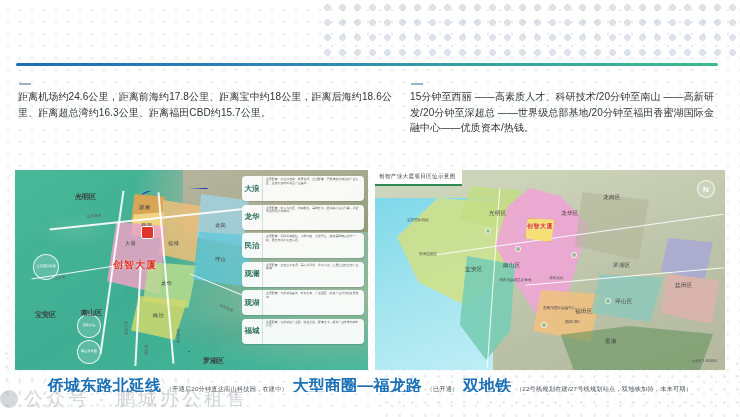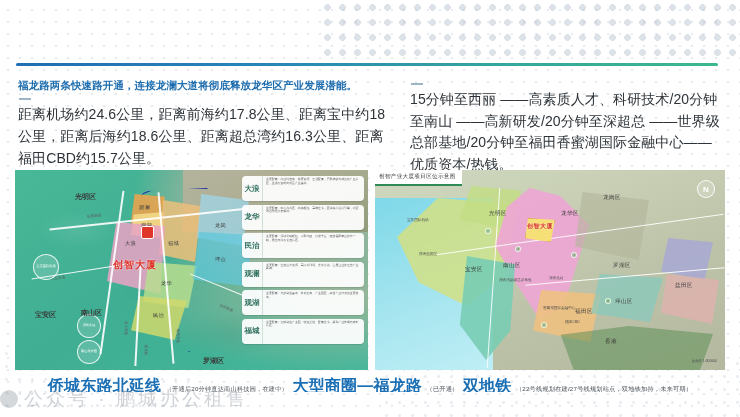--- a/index.html
+++ b/index.html
@@ -61,21 +61,21 @@
   .col.left{left:18px;width:378px;}
   .col.right{left:410px;width:312px;}
   .lead{
     font-size:10.5px;font-weight:bold;color:#1c6cae;
     line-height:1.45;letter-spacing:0.1px;
   }
   .tick{
     width:12px;height:2px;background:#9bb4c6;margin:5px 0 4px 1px;
   }
   .body-text{
-    font-size:14px;color:#2d3338;line-height:1.55;letter-spacing:0.1px;
+    font-size:10px;color:#2d3338;line-height:1.55;letter-spacing:0.1px;
   }
 
   
   .maps{position:absolute;left:0;top:170px;width:740px;height:200px;}
   .map{position:absolute;top:0;height:200px;overflow:hidden;}
   .map.left{left:15px;width:353px;}
   .map.right{left:375px;width:350px;}
 
   
   .lm-base{
@@ -218,21 +218,20 @@
 <div class="dots-bl"></div>
 <div class="dots-br"></div>
 
 <div class="header">
   <div class="rule"></div>
 </div>
 
 <div class="cols">
 
   <div class="col left">
-    <div class="lead">福龙路两条快速路开通，连接龙澜大道将彻底释放龙华区产业发展潜能。</div>
     <div class="tick"></div>
     <div class="body-text">距离机场约24.6公里，距离前海约17.8公里、距离宝中约18公里，距离后海约18.6公里、距离超总湾约16.3公里、距离福田CBD约15.7公里。</div>
   </div>
 
   <div class="col right">
     <div class="tick"></div>
     <div class="body-text">15分钟至西丽 ——高素质人才、科研技术/20分钟至南山 ——高新研发/20分钟至深超总 ——世界级总部基地/20分钟至福田香蜜湖国际金融中心——优质资本/热钱。</div>
   </div>
 
 </div>

